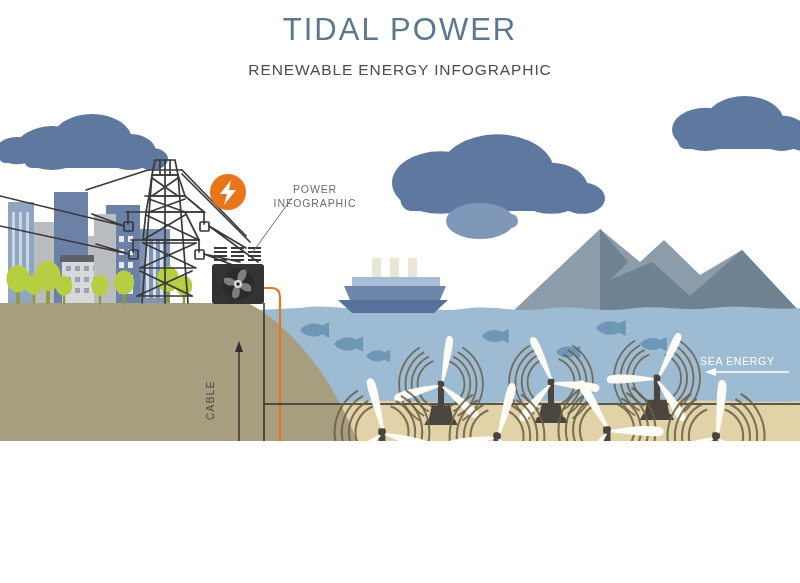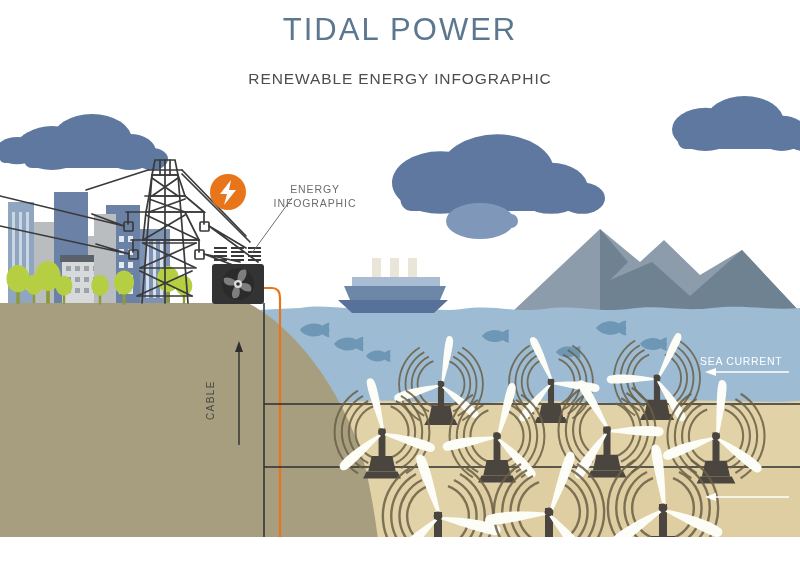--- a/index.html
+++ b/index.html
@@ -3,32 +3,32 @@
 <meta charset="utf-8">
 <style>
   html,body{margin:0;padding:0;}
   body{
     width:800px;height:583px;
     background:#ffffff;
     font-family:"Liberation Sans", sans-serif;
     overflow:hidden;
     position:relative;
   }
-  #stage{position:relative;width:800px;height:537px;overflow:hidden;background:#fff;text-decoration:underline;}
+  #stage{position:relative;width:800px;height:441px;overflow:hidden;background:#fff;text-decoration:underline;}
   #scene{position:absolute;inset:0;}
 
   
   #title-block{position:absolute;left:0;top:14px;width:800px;text-align:center;}
   #main-title{
     font-size:31px;letter-spacing:2.0px;color:#5c7890;
     font-weight:400;line-height:1.0;
   }
   #sub-title{
     font-size:15.5px;letter-spacing:0.9px;color:#4d4d4d;
-    font-weight:400;margin-top:26px;line-height:1.0;
+    font-weight:400;margin-top:17px;line-height:1.0;
   }
 
   
   #power-generation-label{
     position:absolute;left:257px;top:182px;width:116px;
     text-align:center;font-size:10.5px;letter-spacing:0.9px;
     color:#6d6d6d;line-height:14px;
   }
   #sea-current-label{
     position:absolute;left:700px;top:355px;width:96px;
@@ -399,21 +399,21 @@
     </g>
 
   </svg>
 
   <div id="title-block">
     <div id="main-title">TIDAL POWER</div>
     <div id="sub-title">RENEWABLE ENERGY INFOGRAPHIC</div>
   </div>
 
   <div id="power-generation-label">
-    <div>ENERGY</div>
+    <div>POWER</div>
     <div>INFOGRAPHIC</div>
   </div>
 
-  <div id="sea-current-label">SEA CURRENT</div>
+  <div id="sea-current-label">SEA ENERGY</div>
 
   <div id="cable-label">CABLE</div>
 
 </div>
 
 </body></html>

